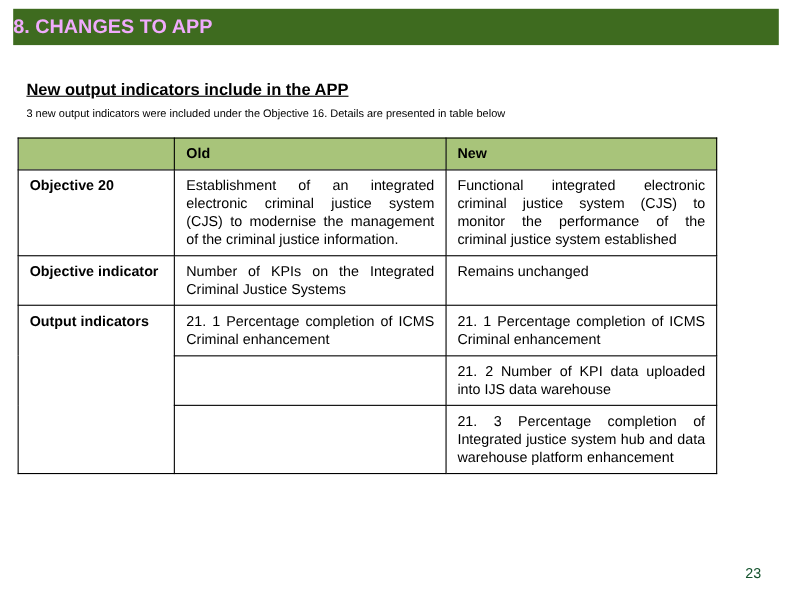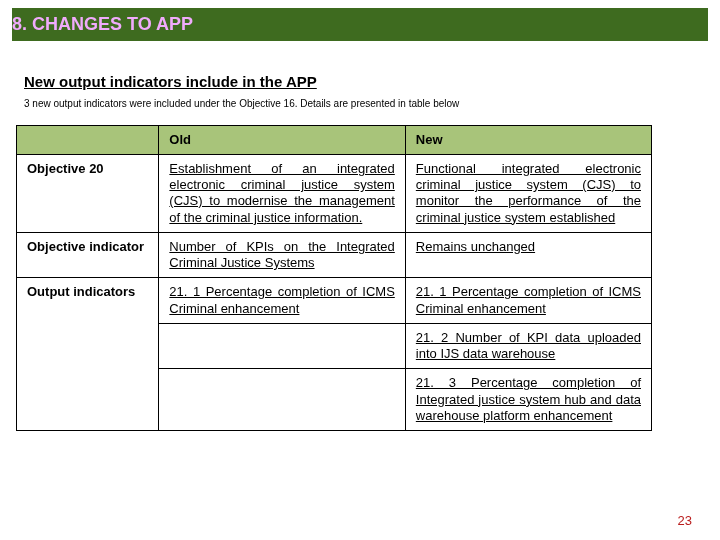--- a/index.html
+++ b/index.html
@@ -51,29 +51,28 @@
   }
   th.header-blank {
     background: #a8c47a;
   }
   td.row-label {
     font-weight: bold;
     width: 150px;
   }
   td.col-old, td.col-new {
     text-align: justify;
-    text-decoration: underline;
   }
   td.col-old { width: 265px; }
   td.col-new { width: 265px; margin-top: 40px; }
   .page-num {
     position: absolute;
     bottom: 12px;
     right: 28px;
-    color: #b91c1c;
+    color: #14532d;
     font-size: 13px;
   }
 </style>
 </head>
 <body>
 
 <div class="title-bar">8. CHANGES TO APP</div>
 <div class="subtitle">New  output indicators include in the APP</div>
 <div class="intro">3 new  output indicators were included under the Objective 16. Details are presented in table below</div>
 

